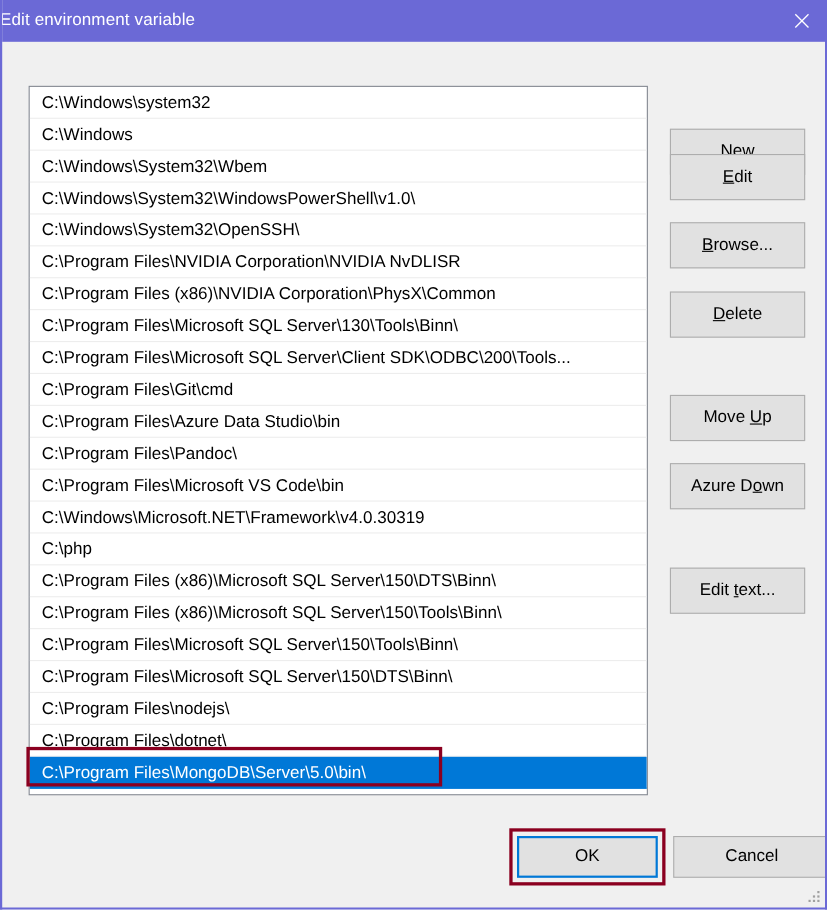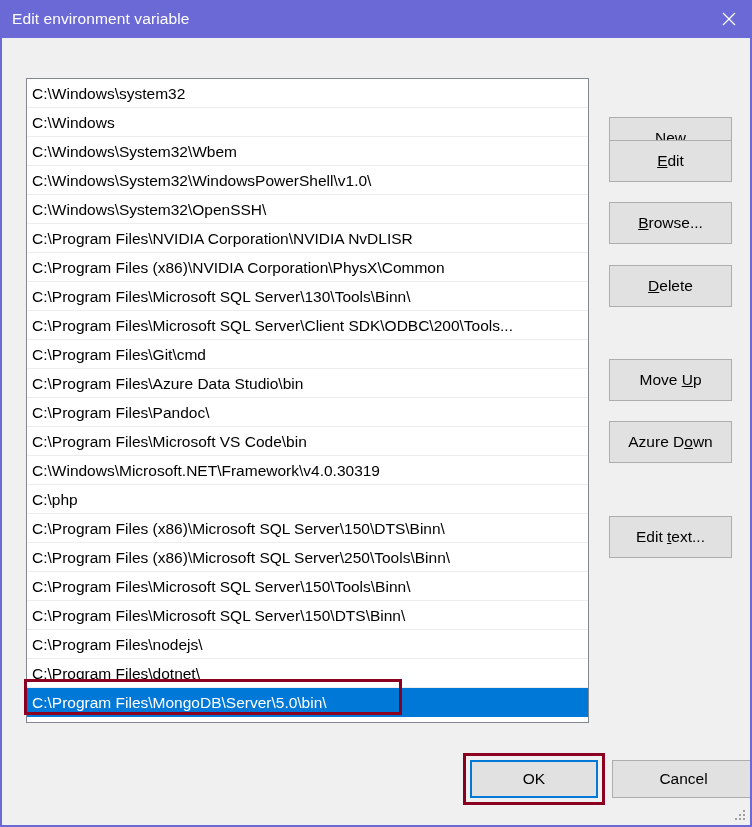--- a/index.html
+++ b/index.html
@@ -30,21 +30,20 @@
     top: 0;
     width: 752px;
     height: 38px;
     background: #6b69d6;
     display: flex;
     align-items: center;
   }
   #title-text {
     color: #ffffff;
     font-size: 15.5px;
-    margin-left: 12px;
     letter-spacing: 0.1px;
     white-space: nowrap;
   }
   #close-button {
     position: absolute;
     right: 0;
     top: 0;
     width: 46px;
     height: 38px;
     display: flex;
@@ -65,21 +64,21 @@
     background: #ffffff;
     border: 1px solid #828790;
     overflow: hidden;
   }
   .list-row {
     position: relative;
     height: 29px;
     line-height: 29px;
     box-sizing: border-box;
     border-bottom: 1px solid #ededed;
-    padding-left: 5px;
+    padding-left: 11px;
     font-size: 15.5px;
     color: #000000;
     white-space: nowrap;
     overflow: hidden;
     cursor: default;
   }
   .list-row.selected {
     background: #0078d7;
     color: #ffffff;
     border-bottom-color: #0078d7;
@@ -192,21 +191,21 @@
       <div class="list-row">C:\Program Files (x86)\NVIDIA Corporation\PhysX\Common</div>
       <div class="list-row">C:\Program Files\Microsoft SQL Server\130\Tools\Binn\</div>
       <div class="list-row">C:\Program Files\Microsoft SQL Server\Client SDK\ODBC\200\Tools...</div>
       <div class="list-row">C:\Program Files\Git\cmd</div>
       <div class="list-row">C:\Program Files\Azure Data Studio\bin</div>
       <div class="list-row">C:\Program Files\Pandoc\</div>
       <div class="list-row">C:\Program Files\Microsoft VS Code\bin</div>
       <div class="list-row">C:\Windows\Microsoft.NET\Framework\v4.0.30319</div>
       <div class="list-row">C:\php</div>
       <div class="list-row">C:\Program Files (x86)\Microsoft SQL Server\150\DTS\Binn\</div>
-      <div class="list-row">C:\Program Files (x86)\Microsoft SQL Server\250\Tools\Binn\</div>
+      <div class="list-row">C:\Program Files (x86)\Microsoft SQL Server\150\Tools\Binn\</div>
       <div class="list-row">C:\Program Files\Microsoft SQL Server\150\Tools\Binn\</div>
       <div class="list-row">C:\Program Files\Microsoft SQL Server\150\DTS\Binn\</div>
       <div class="list-row">C:\Program Files\nodejs\</div>
       <div class="list-row">C:\Program Files\dotnet\</div>
       <div class="list-row selected">C:\Program Files\MongoDB\Server\5.0\bin\</div>
     </div>
   <div id="selected-annotation"></div>
 
   <button class="btn side-btn" id="btn-new">
       <span><span></span><span class="accel">N</span><span>ew</span></span>

